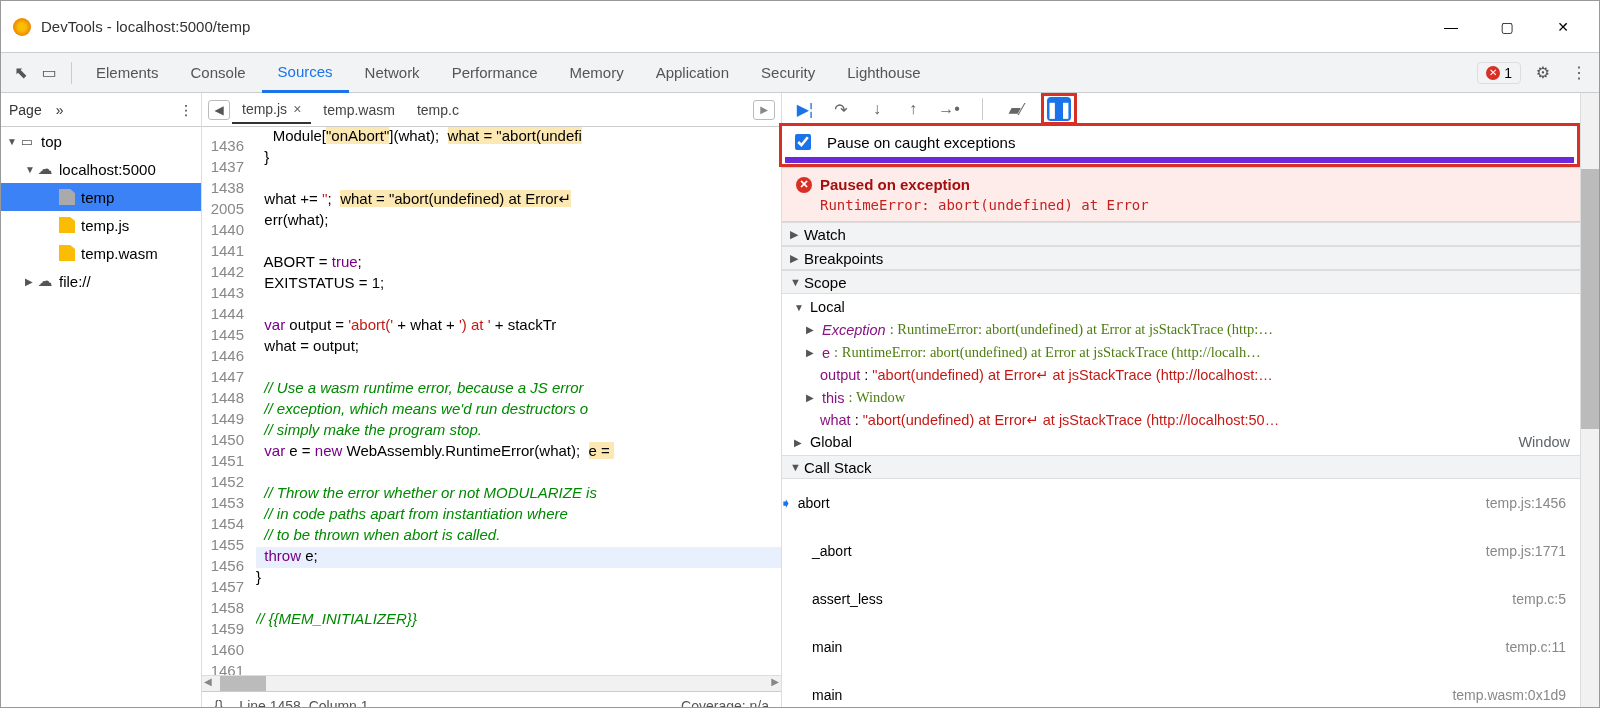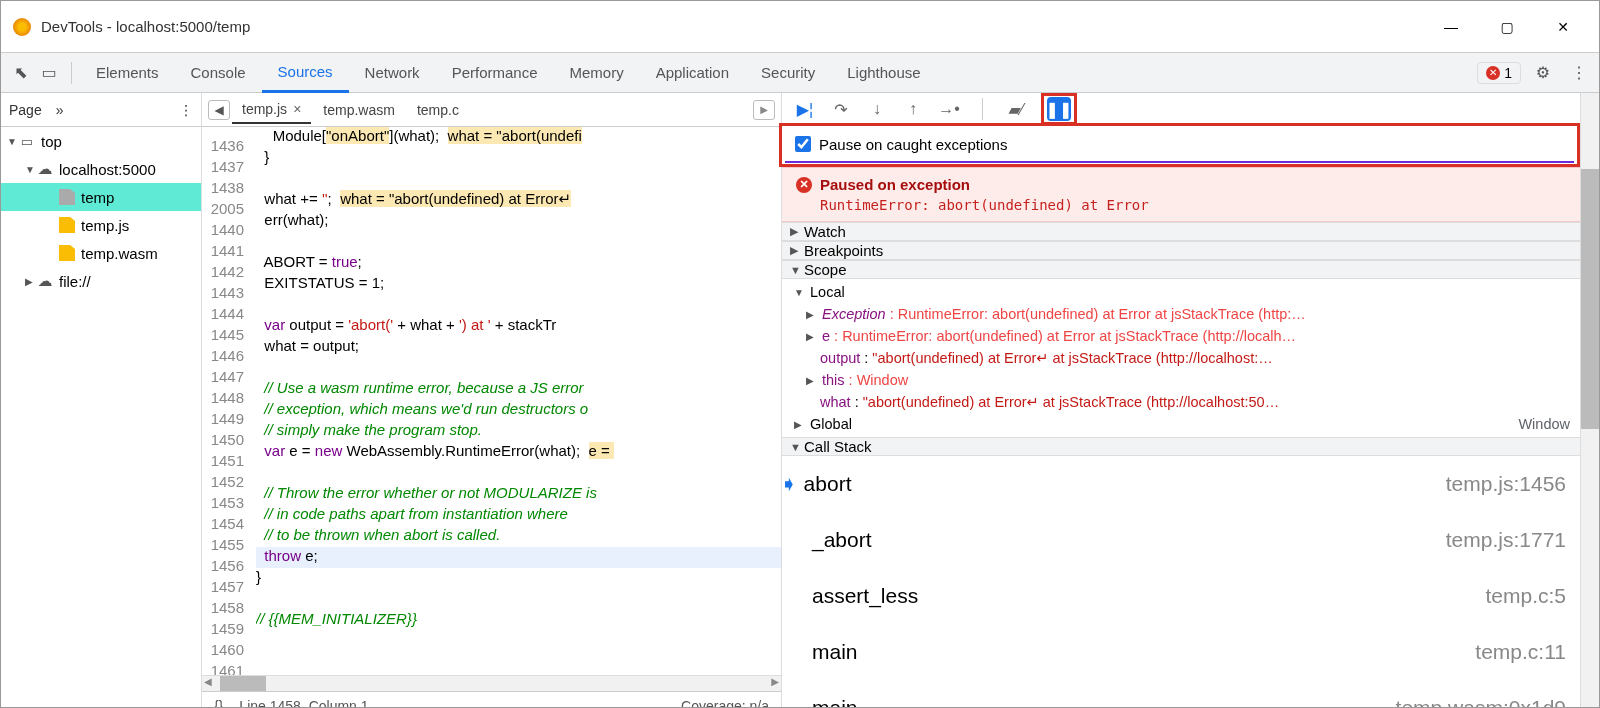--- a/index.html
+++ b/index.html
@@ -20,21 +20,21 @@
 .err-dot { width: 14px; height: 14px; background: #d93025; border-radius: 50%; color: #fff; font-size: 10px; display: flex; align-items: center; justify-content: center; }
 
 .workspace { display: flex; height: calc(100% - 80px); }
 
 .left-panel { width: 201px; border-right: 1px solid #ddd; display: flex; flex-direction: column; }
 .left-header { height: 34px; display: flex; align-items: center; border-bottom: 1px solid #ccc; padding: 0 8px; font-size: 14px; color: #333; }
 .left-header .chev { margin-left: 14px; }
 .left-header .dots { margin-left: auto; }
 .tree { flex: 1; overflow: auto; font-size: 15px; }
 .tree-row { height: 28px; display: flex; align-items: center; padding-left: 6px; cursor: pointer; }
-.tree-row.sel { background: #5eead4; }
+.tree-row.sel { background: #3b82f6; }
 .tree-row.lvl1 { padding-left: 24px; }
 .tree-row.lvl2 { padding-left: 58px; }
 .twisty { width: 12px; display: inline-block; font-size: 10px; color: #555; }
 .file-icon { width: 16px; height: 16px; margin-right: 6px; display: inline-flex; align-items: center; justify-content: center; }
 .doc-icon { background: #aaa; clip-path: polygon(0 0, 70% 0, 100% 25%, 100% 100%, 0 100%); }
 .script-icon { background: #fbbc04; clip-path: polygon(0 0, 70% 0, 100% 25%, 100% 100%, 0 100%); }
 .cloud-icon::before { content: "☁"; color: #555; font-size: 15px; }
 .folder-icon::before { content: "▭"; color: #555; font-size: 13px; }
 
 .editor-panel { width: 580px; border-right: 1px solid #ddd; display: flex; flex-direction: column; }
@@ -55,36 +55,36 @@
 .hscroll { height: 16px; background: #f1f1f1; border-top: 1px solid #ddd; position: relative; }
 .hscroll .thumb { position: absolute; left: 18px; width: 46px; height: 100%; background: #bbb; }
 .ed-status { height: 28px; border-top: 1px solid #ccc; display: flex; align-items: center; padding: 0 12px; font-size: 14px; color: #555; }
 .ed-status .cov { margin-left: auto; }
 
 .debug-panel { flex: 1; display: flex; flex-direction: column; border-right: 1px solid #ddd; }
 .dbg-toolbar { height: 40px; display: flex; align-items: center; gap: 14px; padding: 0 12px; border-bottom: 1px solid #ccc; }
 .dbg-btn { width: 22px; height: 22px; display: flex; align-items: center; justify-content: center; color: #1a73e8; font-size: 16px; cursor: pointer; }
 .dbg-btn.grey { color: #666; }
 .hl-box { border: 3px solid #d93025; padding: 1px 3px; }
-.pause-row { height: 36px; display: flex; align-items: center; gap: 8px; padding: 0 10px; border-bottom: 2px solid #6d28d9; font-size: 15px; }
+.pause-row { height: 36px; display: flex; align-items: center; gap: 16px; padding: 0 10px; border-bottom: 6px solid #6d28d9; font-size: 15px; }
 .pause-row input { accent-color: #1a73e8; width: 16px; height: 16px; }
 .exc-banner { background: #fdecea; border-top: 1px solid #f5c6cb; border-bottom: 1px solid #f5c6cb; padding: 8px 14px; }
 .exc-h { display: flex; gap: 8px; color: #a50e0e; font-size: 15px; font-weight: bold; align-items: center; }
 .exc-msg { color: #c5221f; font-family: Consolas, monospace; font-size: 14px; padding-left: 24px; margin-top: 4px; }
 .section { height: 32px; display: flex; align-items: center; padding: 0 8px; font-size: 15px; background: #f1f3f4; border-bottom: 1px solid #ddd; border-top: 1px solid #ddd; }
 .section .tw { width: 14px; font-size: 11px; color: #555; }
 .scope-body { font-family: Consolas, monospace; font-size: 14.5px; padding: 2px 0; }
 .scope-row { display: flex; padding: 3px 10px 3px 12px; gap: 4px; align-items: center; white-space: nowrap; overflow: hidden; }
 .scope-row .tw { width: 12px; font-size: 10px; color: #555; }
 .scope-row .right { margin-left: auto; color: #5f6368; text-align: right; }
 .pn { color: #881280; }
 .pv-str { color: #c41a16; }
-.pv-txt { color: #ef4444; }
+.pv-txt { color: #4d7c0f; font-family: Liberation Serif, serif; }
 .italic { font-style: italic; }
-.callstack .cs-row { display: flex; padding: 16px 14px; font-size: 21px; }
+.callstack .cs-row { display: flex; padding: 16px 14px; font-size: 14px; }
 .cs-row.active::before { content: "➧"; color: #1a73e8; margin-right: 6px; margin-left: -16px; }
 .cs-row .loc { margin-left: auto; color: #888; }
 
 .right-scroll { width: 18px; background: #f1f1f1; position: relative; }
 .right-scroll .thumb { position: absolute; top: 76px; width: 100%; height: 260px; background: #bbb; }
 </style>
 </head>
 <body>
 
 <div class="titlebar">

